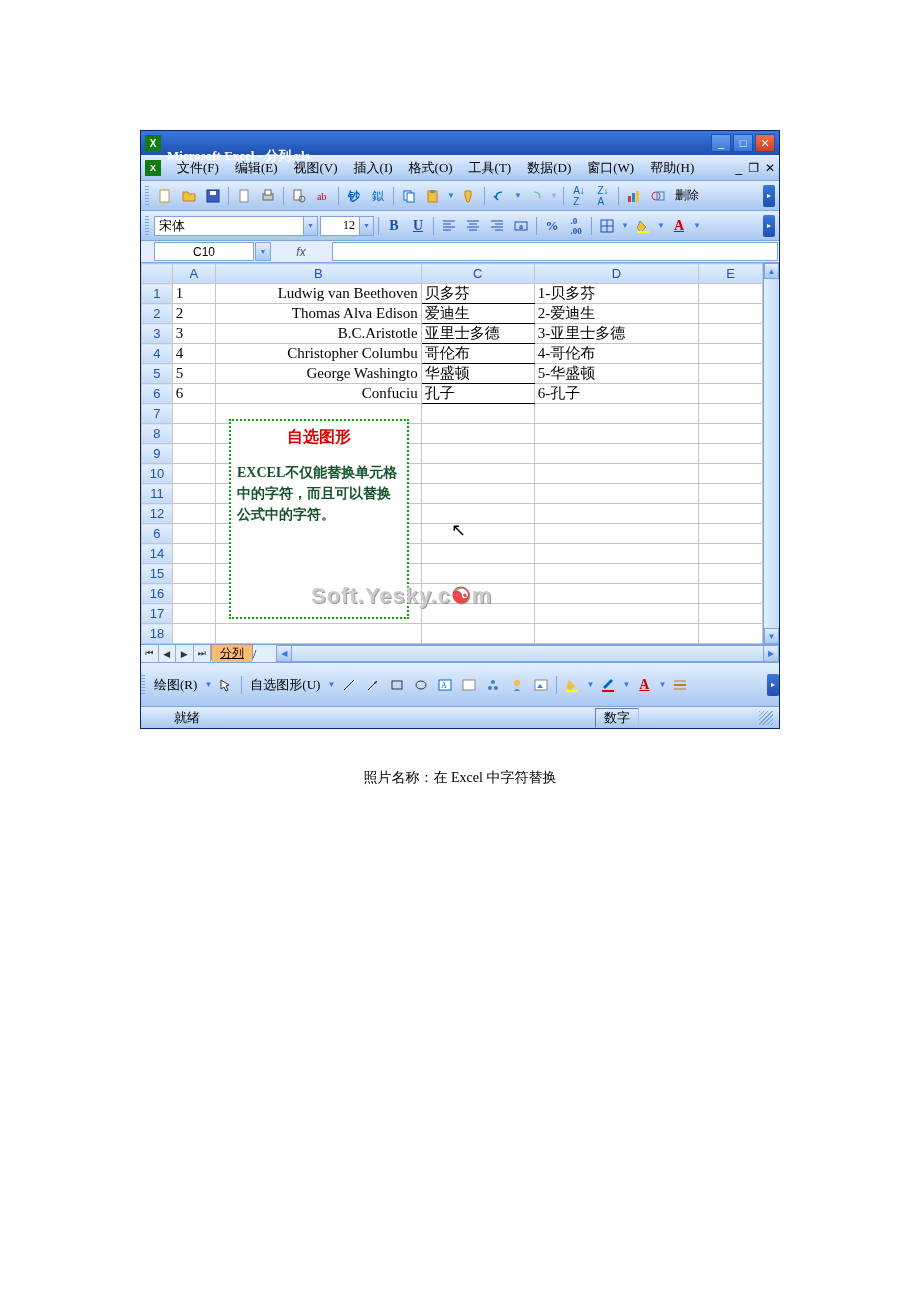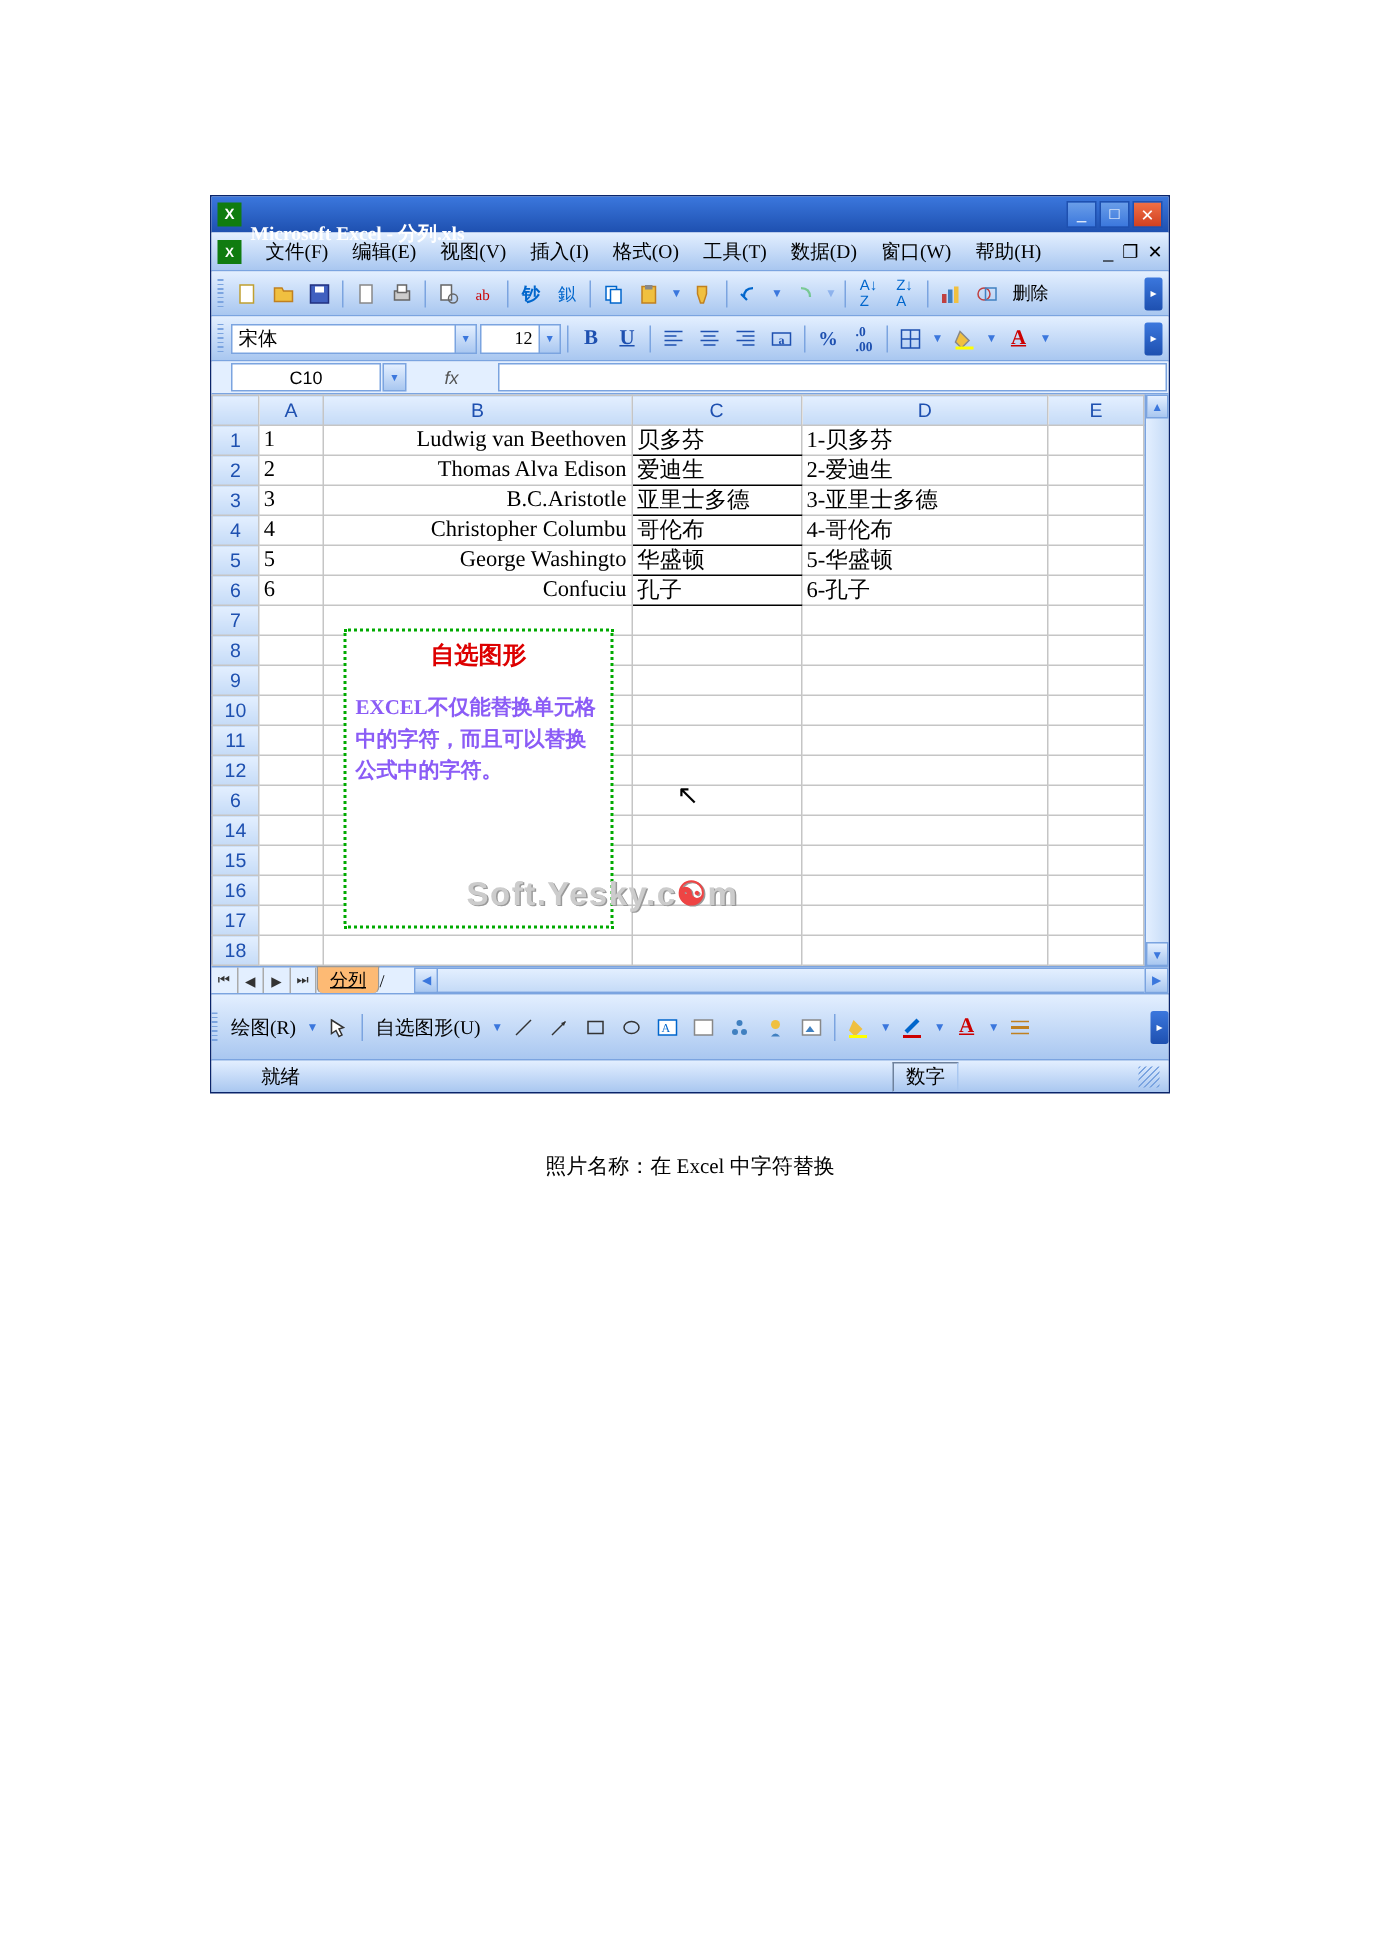--- a/index.html
+++ b/index.html
@@ -63,21 +63,21 @@
 table.sheet td { background: #fff; }
 table.sheet th.rowhdr { width: 28px; }
 table.sheet td.col-a { text-align: left; width: 40px; }
 table.sheet td.col-b { text-align: right; }
 table.sheet td.col-c { text-align: left; border-bottom: 1px solid #000; }
 table.sheet td.col-d { text-align: left; }
 
 
 .callout { position: absolute; left: 88px; top: 156px; width: 180px; height: 200px; border: 2px dotted #0a0; background: #fff; padding: 6px; }
 .callout .red-title { color: #d00; font-weight: bold; font-size: 16px; text-align: center; margin-bottom: 14px; font-family: "SimSun"; }
-.callout .blue-text { color: #8b5cf6; font-weight: bold; font-size: 14px; line-height: 1.5; font-family: "SimSun"; }
+.callout .blue-text { color: #14532d; font-weight: bold; font-size: 14px; line-height: 1.5; font-family: "SimSun"; }
 
 
 .watermark { position: absolute; left: 170px; top: 320px; font-family: Arial; font-size: 22px; font-weight: bold; color: #ccc; text-shadow: 1px 1px 0 #999; letter-spacing: 1px; pointer-events: none; }
 .watermark .red-o { color: #e44; }
 
 
 .cursor-arrow { position: absolute; left: 310px; top: 256px; font-size: 18px; font-family: Arial; pointer-events: none; }
 
 
 .tabrow { height: 18px; background: #e3efff; display: flex; align-items: stretch; border-top: 1px solid #7ba4e0; }

